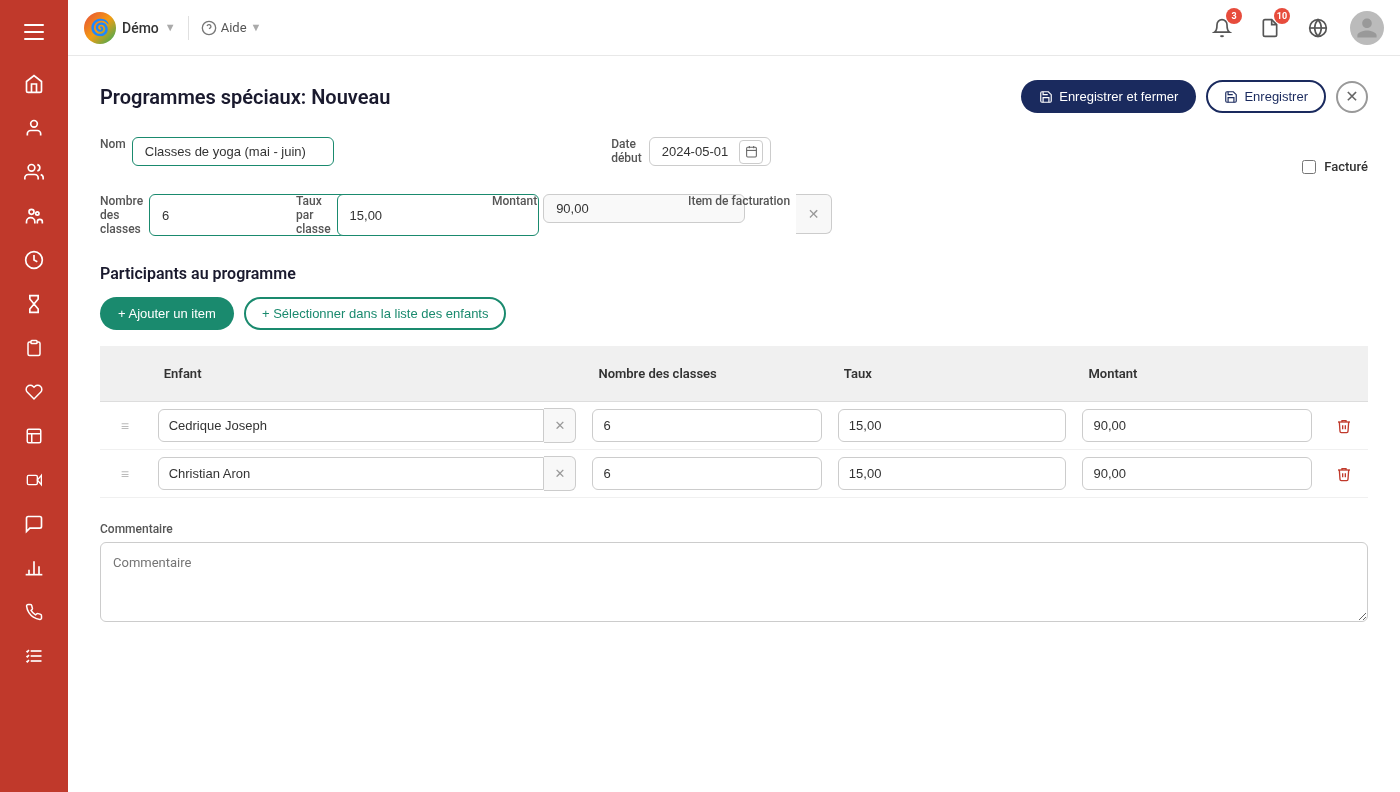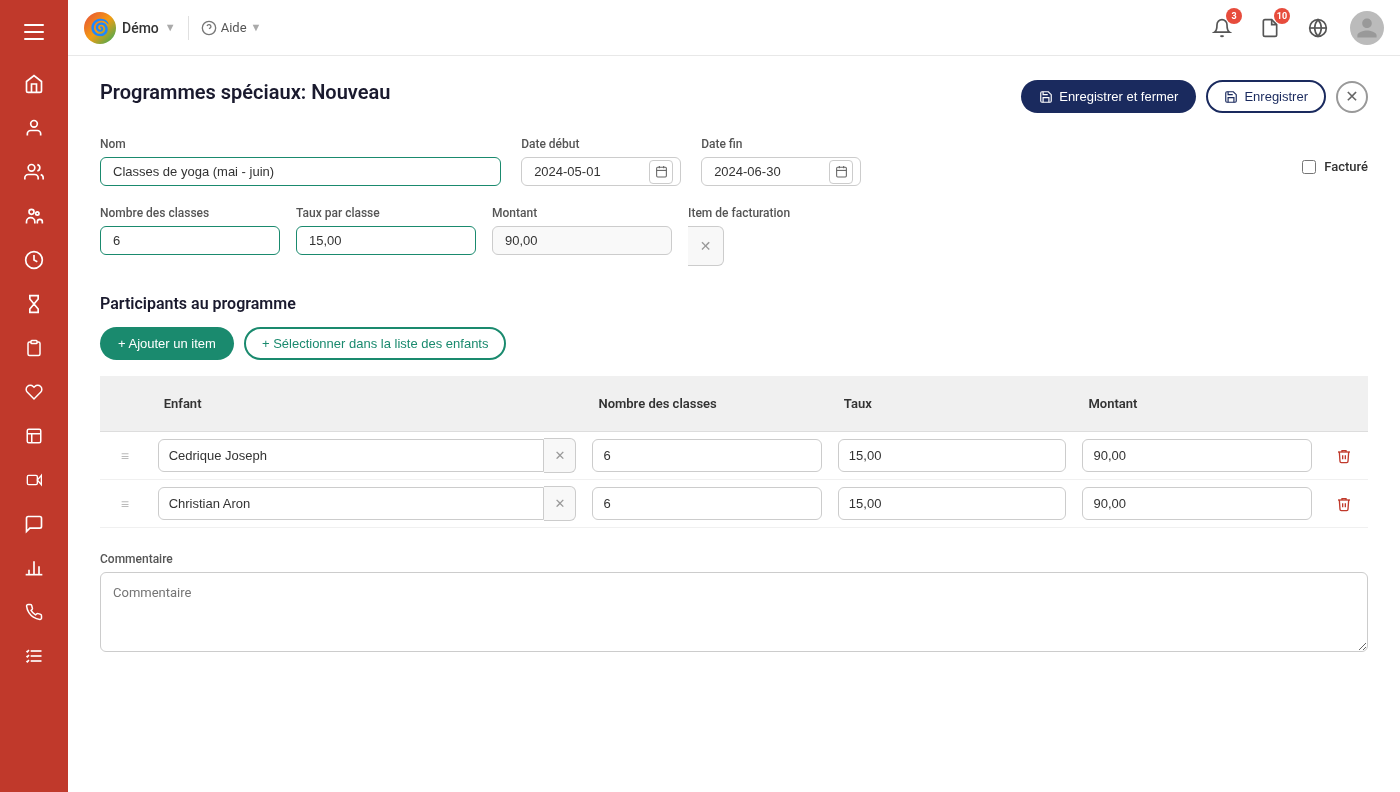--- a/index.html
+++ b/index.html
@@ -75,21 +75,21 @@
     
     .main {
       position: absolute; top: 56px; left: 68px; right: 0; bottom: 0;
       background: #fff;
       overflow-y: auto;
       padding: 24px 32px;
     }
 
     
     .page-header {
-      display: flex; align-items: flex-start; justify-content: space-between;
+      display: flex; align-items: center; justify-content: space-between;
       margin-bottom: 24px;
     }
     .page-title {
       font-size: 20px; font-weight: 600; color: #1a1a2e;
     }
     .header-actions { display: flex; align-items: center; gap: 10px; }
 
     .btn-primary {
       background: #1a2a5e; color: #fff;
       border: none; border-radius: 20px;
@@ -104,21 +104,21 @@
     }
     .btn-close {
       width: 32px; height: 32px; border-radius: 50%;
       border: 2px solid #999; background: #fff;
       color: #666; font-size: 16px; cursor: pointer;
       display: flex; align-items: center; justify-content: center;
     }
 
     
     .form-row { display: flex; align-items: flex-start; gap: 20px; margin-bottom: 20px; }
-    .form-group { display: flex; flex-direction: column; gap: 6px; }
+    .form-group { display: flex; flex-direction: row; gap: 6px; }
     .form-group.nom { flex: 1; }
     .form-group.date { width: 160px; }
     .form-label { font-size: 12px; color: #555; font-weight: 500; }
 
     .form-input {
       border: 1px solid #ccc; border-radius: 6px;
       padding: 6px 12px; font-size: 13px; color: #333;
       outline: none; background: #fff;
     }
     .form-input.highlighted { border-color: #1a8a6e; }
@@ -408,34 +408,20 @@
         <button class="date-cal-btn">
           <svg width="13" height="13" viewBox="0 0 24 24" fill="none" stroke="#666" stroke-width="2">
             <rect x="3" y="4" width="18" height="18" rx="2"></rect>
               <line x1="16" y1="2" x2="16" y2="6"></line>
             <line x1="8" y1="2" x2="8" y2="6"></line>
               <line x1="3" y1="10" x2="21" y2="10"></line>
           </svg>
         </button>
       </div>
     </div>
-    <div class="form-group date">
-      <label class="form-label">Date fin</label>
-      <div class="date-input-wrap">
-        <input class="form-input" type="text" value="2024-06-30" style="width: 100%;">
-        <button class="date-cal-btn">
-          <svg width="13" height="13" viewBox="0 0 24 24" fill="none" stroke="#666" stroke-width="2">
-            <rect x="3" y="4" width="18" height="18" rx="2"></rect>
-              <line x1="16" y1="2" x2="16" y2="6"></line>
-            <line x1="8" y1="2" x2="8" y2="6"></line>
-              <line x1="3" y1="10" x2="21" y2="10"></line>
-          </svg>
-        </button>
-      </div>
-    </div>
     <div style="flex:1"></div>
     <div class="facture-row" style="padding-top:22px;">
       <input type="checkbox" class="checkbox" style="">
       <label class="form-label" style="font-size:13px; color:#333;">Facturé</label>
     </div>
   </div>
 
   <div class="form-row2">
     <div class="form-group classes">
       <label class="form-label">Nombre des classes</label>

